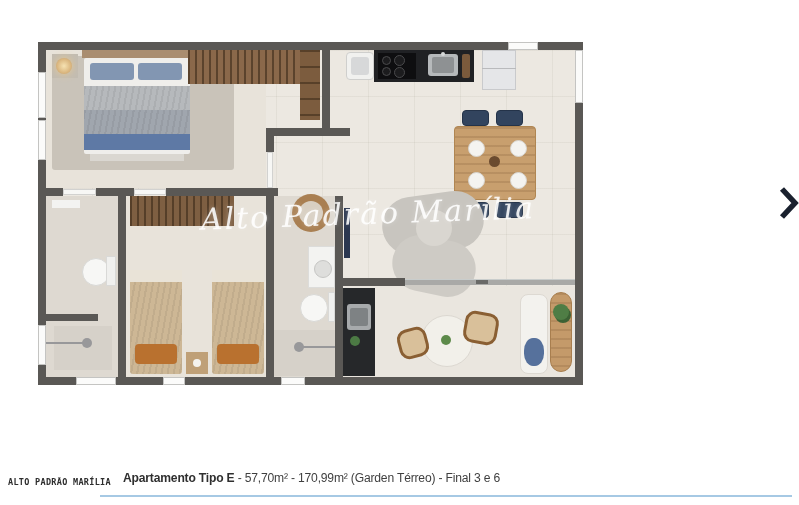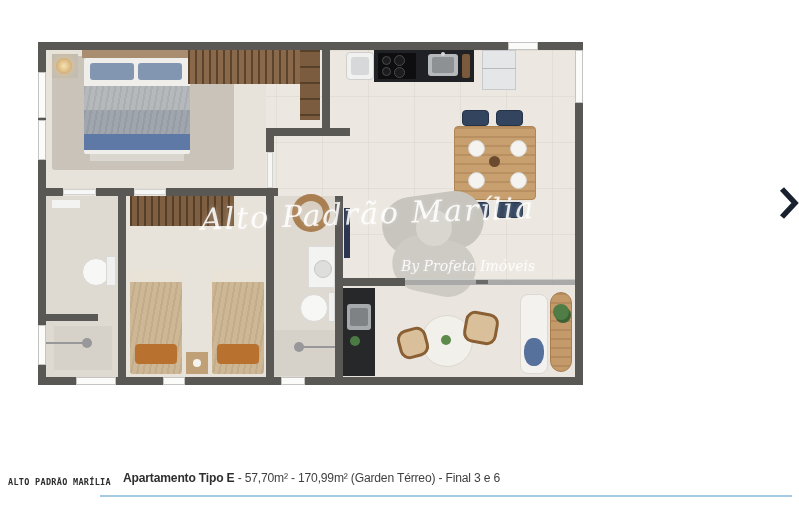--- a/index.html
+++ b/index.html
@@ -151,21 +151,20 @@
   <div class="win" style="left:0;top:30px;width:8px;height:46px;"></div>
   <div class="win" style="left:0;top:78px;width:8px;height:40px;"></div>
   <div class="win" style="left:0;top:283px;width:8px;height:40px;"></div>
   <div class="win" style="left:38px;top:335px;width:40px;height:8px;"></div>
   <div class="win" style="left:125px;top:335px;width:22px;height:8px;"></div>
   <div class="win" style="left:243px;top:335px;width:24px;height:8px;"></div>
   <div class="win" style="left:537px;top:8px;width:8px;height:53px;"></div>
   <div class="win" style="left:470px;top:0;width:30px;height:8px;"></div>
 
   <div class="wm" id="wm1">Alto Padrão Marília</div>
-  <div class="wm" id="wm2">By Profeta Imóveis</div>
 </div>
 
 <button id="next">
   <svg width="22" height="36" viewBox="0 0 22 36">
     <polyline points="4,4 17,18 4,32" fill="none" stroke="#1a212e" stroke-width="5.5" stroke-linecap="butt" stroke-linejoin="miter"></polyline>
   </svg>
 </button>
 
 <div id="brand">ALTO PADRÃO MARÍLIA</div>
 <div id="unit"><span class="b">Apartamento Tipo E</span><span> - 57,70m² - 170,99m² (Garden Térreo) - Final 3 e 6</span></div>

